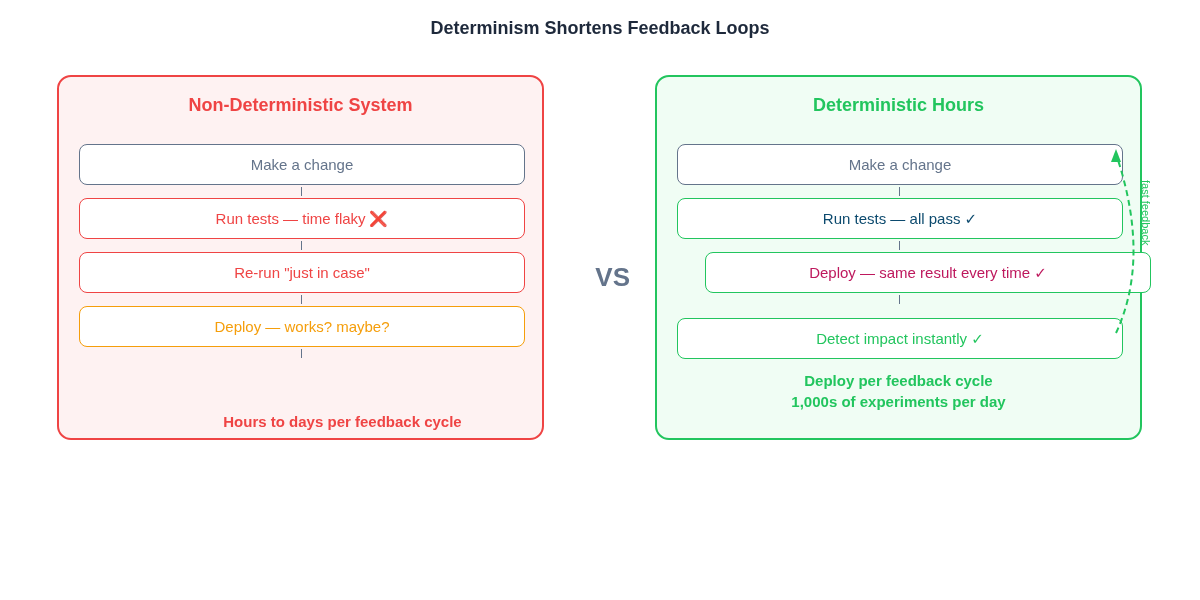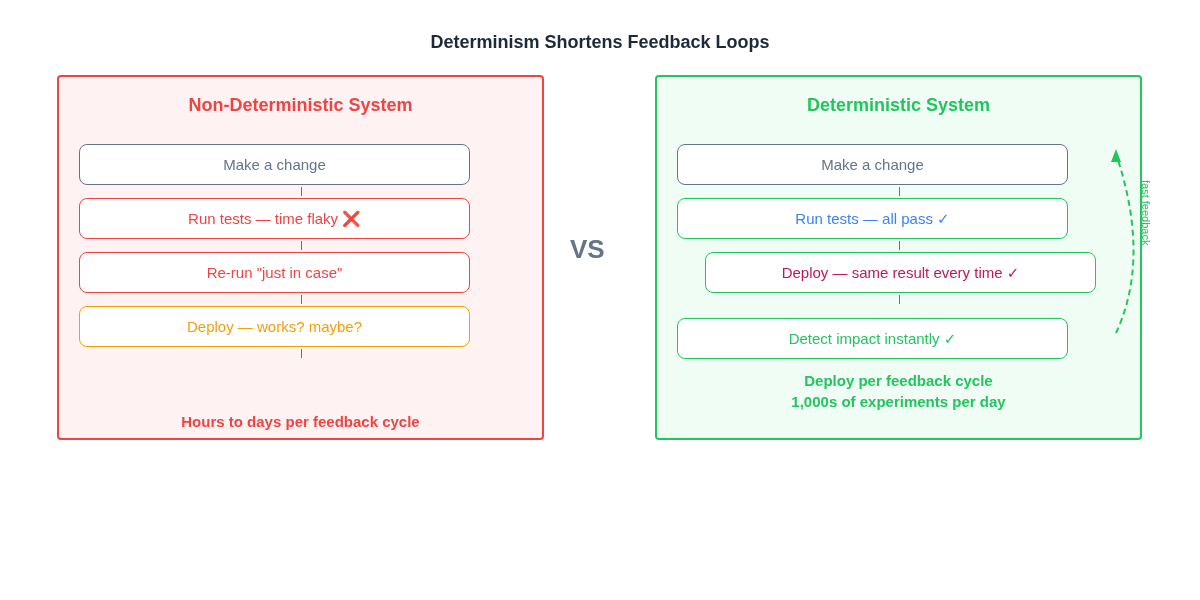--- a/index.html
+++ b/index.html
@@ -1,34 +1,34 @@
 <!DOCTYPE html>
 <html><head>
 <meta charset="utf-8">
 <style>
   html, body { margin: 0; padding: 0; background: #ffffff; }
   body { width: 1200px; height: 600px; position: relative; overflow: hidden;
          font-family: "Liberation Sans", "DejaVu Sans", sans-serif; }
-  .title { position: absolute; left: 0; top: 32px; width: 1200px; text-align: center;
+  .title { position: absolute; left: 0; top: 18px; width: 1200px; text-align: center;
            font-size: 18px; font-weight: bold; color: #1e293b; }
   .panel { position: absolute; top: 75px; width: 487px; height: 365px;
-           border-radius: 4px; border: 2px solid; box-sizing: border-box; text-decoration: underline; }
+           border-radius: 14px; border: 2px solid; box-sizing: border-box; text-decoration: underline; }
   .panel.left { left: 57px; background: #fef2f2; border-color: #ef4444; }
   .panel.right { left: 655px; background: #f0fdf4; border-color: #22c55e; }
   .panel-title { position: absolute; left: 0; top: 18px; width: 100%; text-align: center;
                  font-size: 18px; font-weight: bold; }
   .left .panel-title { color: #ef4444; }
   .right .panel-title { color: #22c55e; }
-  .step { position: absolute; left: 20px; width: 391px; height: 41px; box-sizing: border-box;
+  .step { position: absolute; left: 20px; width: 446px; height: 41px; box-sizing: border-box;
           background: #ffffff; border: 1.5px solid; border-radius: 8px;
           display: flex; align-items: center; justify-content: center; font-size: 15px; }
   .connector { position: absolute; left: 242px; width: 1px; height: 9px; background: #64748b; }
   .footer { position: absolute; left: 0; width: 100%; text-align: center;
             font-size: 15px; font-weight: bold; }
-  .vs { position: absolute; left: 570px; top: 234px; width: 60px; text-align: left;
+  .vs { position: absolute; left: 570px; top: 262px; width: 60px; text-align: right;
         font-size: 26px; font-weight: bold; color: #64748b; }
   .arrow-svg { position: absolute; left: 0; top: 0; }
   .fb-label { position: absolute; left: 1140px; top: 180px; font-size: 11px;
               transform-origin: left top; transform: rotate(90deg) translate(0, -12px);
               white-space: nowrap; color: #22c55e; }
 </style>
 </head>
 <body>
 
 <div class="title">Determinism Shortens Feedback Loops</div>
@@ -42,32 +42,32 @@
   <div class="step" style="top:121px; border-color:#ef4444; color:#ef4444;">Run tests — time flaky ❌</div>
   <div class="connector" style="top:164px;"></div>
 
   <div class="step" style="top:175px; border-color:#ef4444; color:#ef4444;">Re-run "just in case"</div>
   <div class="connector" style="top:218px;"></div>
 
   <div class="step" style="top:229px; border-color:#f59e0b; color:#f59e0b;">Deploy — works? maybe?</div>
   <div class="connector" style="top:272px;"></div>
 
 
-  <div class="footer" style="top:336px; color:#ef4444;">Hours to days per feedback cycle</div>
+  <div class="footer" style="top:336px; color:#ef4444;padding-left:42px;">Hours to days per feedback cycle</div>
 </div>
 
 <div class="vs">VS</div>
 
 <div class="panel right">
-  <div class="panel-title">Deterministic System</div>
+  <div class="panel-title">Deterministic Hours</div>
 
   <div class="step" style="top:67px; border-color:#64748b; color:#64748b;">Make a change</div>
   <div class="connector" style="top:110px;"></div>
 
-  <div class="step" style="top:121px; border-color:#22c55e; color:#3b82f6;">Run tests — all pass ✓</div>
+  <div class="step" style="top:121px; border-color:#22c55e; color:#0c4a6e;">Run tests — all pass ✓</div>
   <div class="connector" style="top:164px;"></div>
 
   <div class="step" style="top:175px; border-color:#22c55e; color:#be185d;margin-left:28px;">Deploy — same result every time ✓</div>
   <div class="connector" style="top:218px;"></div>
 
   <div class="step" style="top:241px; border-color:#22c55e; color:#22c55e;">Detect impact instantly ✓</div>
 
   <div class="footer" style="top:295px; color:#22c55e;">Deploy per feedback cycle</div>
   <div class="footer" style="top:316px; color:#22c55e;">1,000s of experiments per day</div>
 </div>

